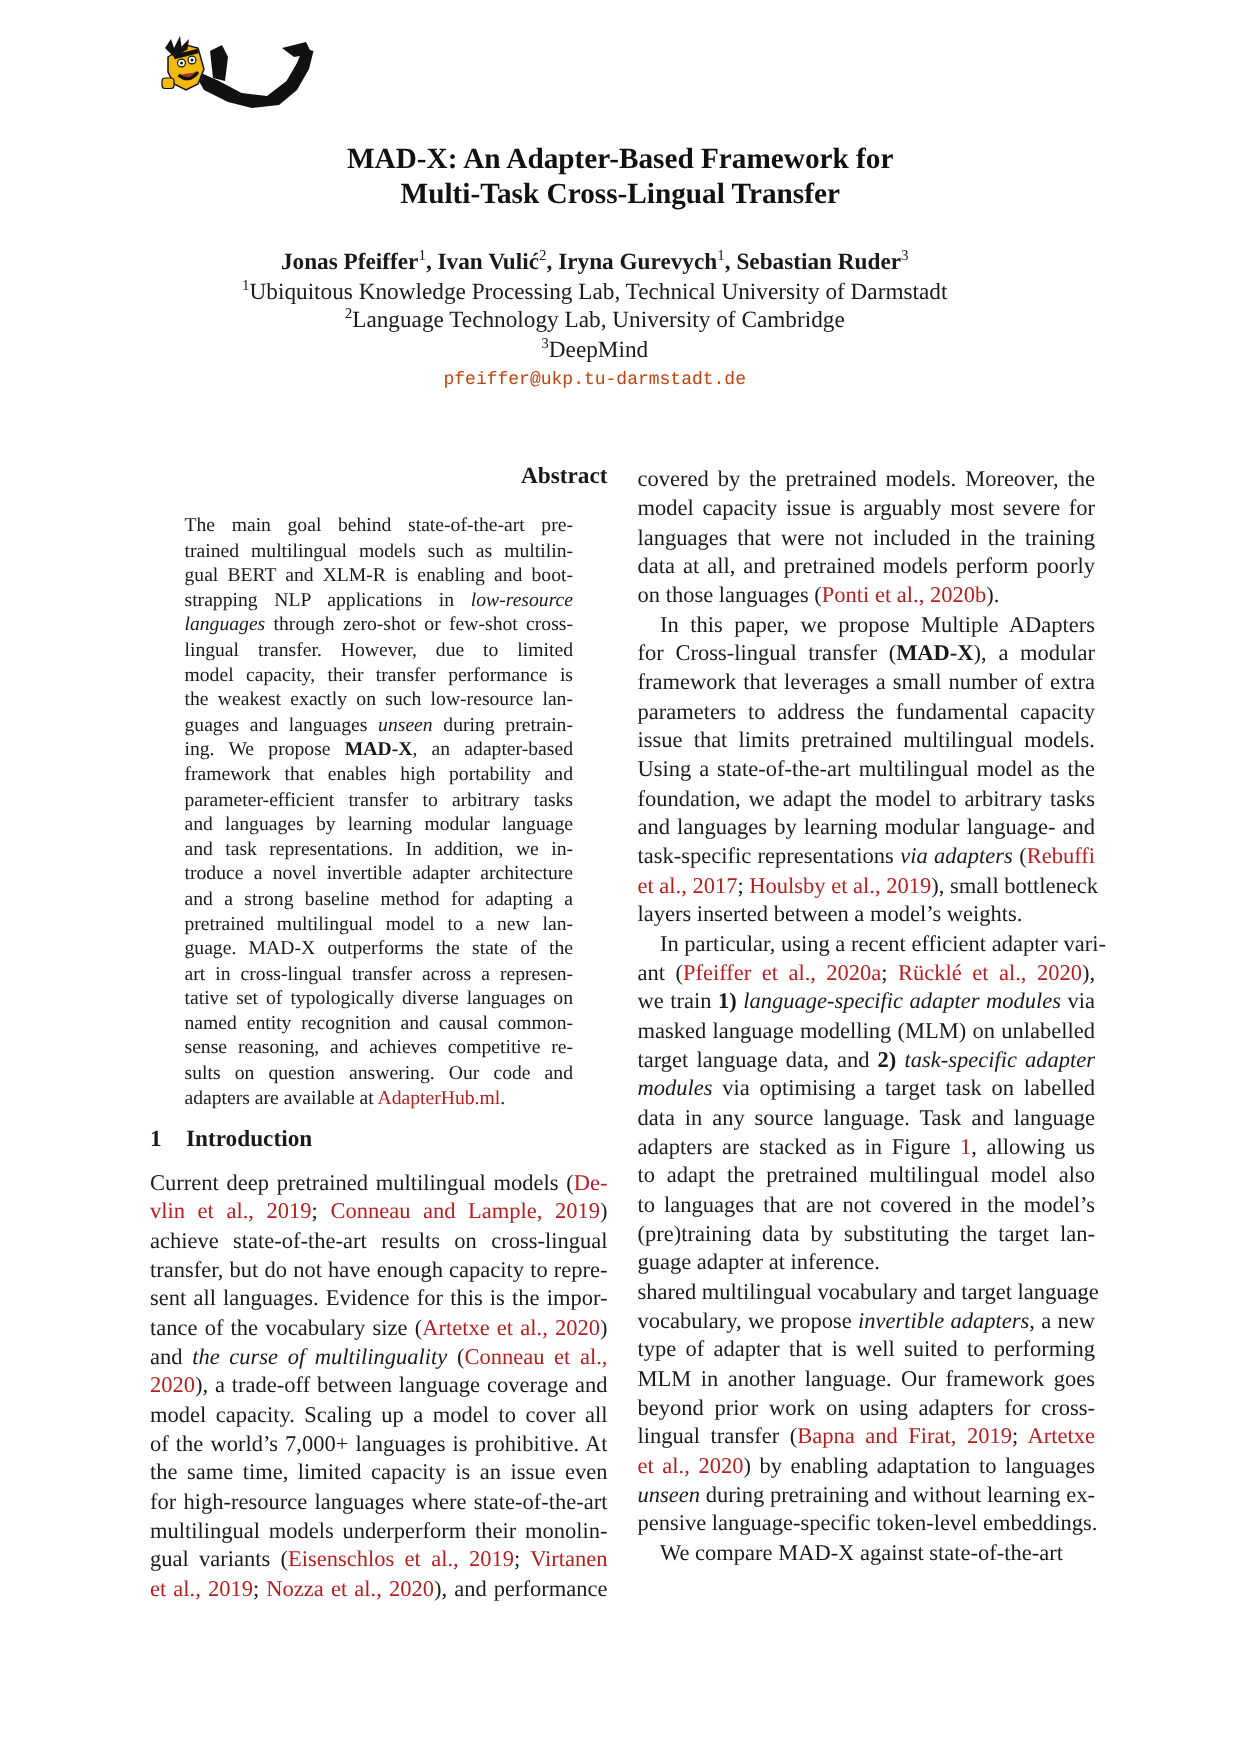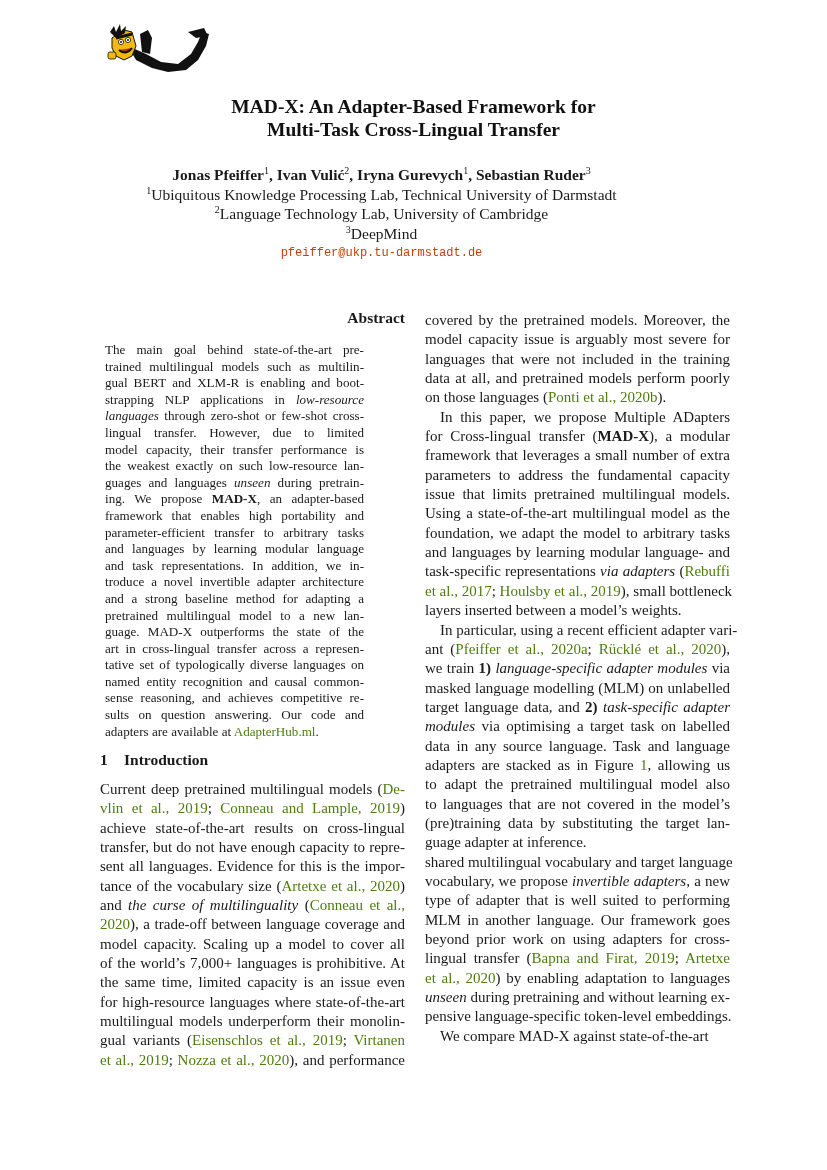--- a/index.html
+++ b/index.html
@@ -1,38 +1,38 @@
 <!DOCTYPE html>
 <html><head>
 <meta charset="utf-8">
 <style>
   html, body { margin: 0; padding: 0; background: #ffffff; }
   body { width: 827px; height: 1170px; position: relative; overflow: hidden;
          font-family: "Liberation Serif", "DejaVu Serif", serif; color: #1a1a1a; }
   .logo { position: absolute; left: 106px; top: 24px; width: 104px; height: 50px; }
   .title { position: absolute; left: 0; width: 827px; text-align: center; top: 95px;
            font-weight: bold; font-size: 19.5px; line-height: 23px; color: #111; }
-  .authors { position: absolute; left: 0; width: 763px; text-align: center; top: 165px;
+  .authors { position: absolute; left: 15px; width: 763px; text-align: center; top: 165px;
              font-size: 15.5px; line-height: 19.5px; }
   .authors .names { font-weight: bold; }
   .authors sup { font-size: 10px; vertical-align: 6px; line-height: 0; font-weight: normal; }
   .email { font-family: Liberation Mono, monospace; font-size: 12px; color: #c2410c; }
   .col { position: absolute; }
   .abs-head { position: absolute; left: 100px; width: 305px; top: 309px; text-align: right;
               font-weight: bold; font-size: 15.5px; }
-  .abs { left: 105px; top: 342px; width: 259px; font-size: 13.1px; line-height: 16.6px; }
+  .abs { left: 123px; top: 342px; width: 259px; font-size: 13.1px; line-height: 16.6px; }
   .sec-head { position: absolute; left: 100px; top: 751px; font-weight: bold; font-size: 15.5px; }
   .sec-head .num { display: inline-block; width: 24px; }
   .left { left: 100px; top: 780px; width: 305px; font-size: 15px; line-height: 19.35px; }
   .right { left: 425px; top: 311px; width: 305px; font-size: 15px; line-height: 19.35px; }
   .ln { display: block; white-space: nowrap; text-align: justify; text-align-last: justify; height: 1em; line-height: inherit; }
   .abs .ln, .left .ln, .right .ln { height: auto; }
   .ln.last { text-align-last: left; }
   .ln.ind { padding-left: 15px; }
-  .cite { color: #4d7c0f; }
+  .cite { color: #b91c1c; }
   i { font-style: italic; }
   b { font-weight: bold; }
 </style>
 </head>
 <body>
 
 <svg class="logo" viewBox="0 0 104 50">
 
   <path d="M22 22 L40 30 L55 38 L72 40 L85 30 L92 18 L96 8 L103 10 L100 22 L92 36 L80 46 L62 48 L46 44 L30 36 Z" fill="#111"></path>
   <path d="M34 10 L42 6 L46 14 L44 30 L36 28 Z" fill="#111"></path>

